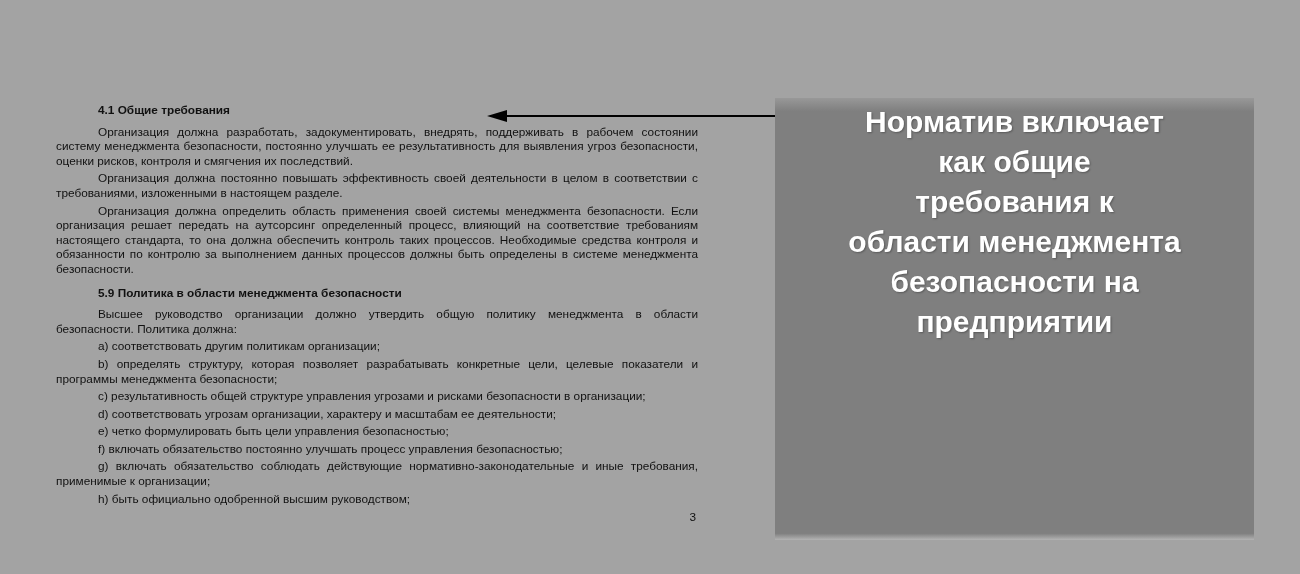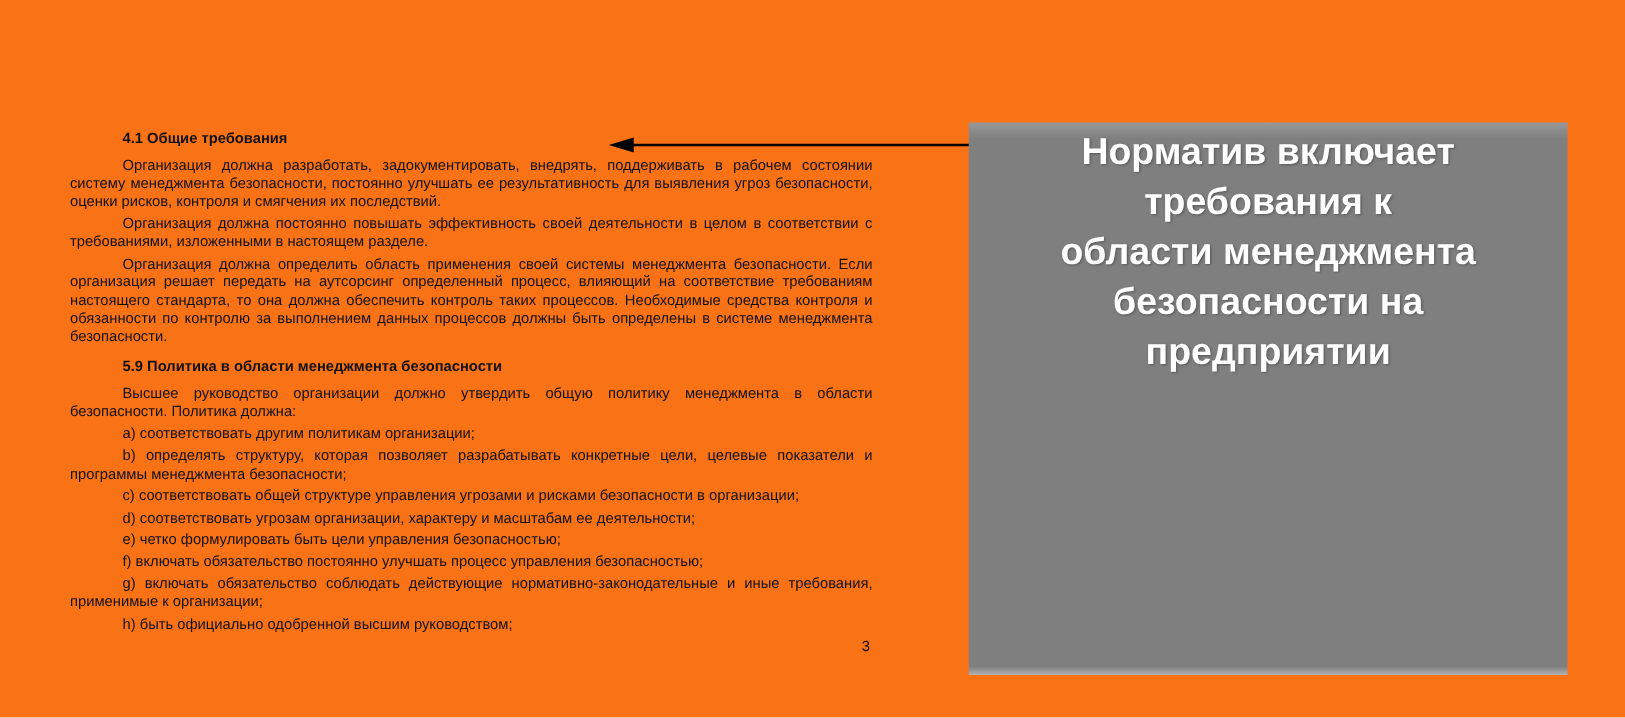--- a/index.html
+++ b/index.html
@@ -1,20 +1,20 @@
 <!DOCTYPE html>
 <html><head>
 <meta charset="utf-8">
 <style>
   html, body { margin: 0; padding: 0; background: #ffffff; }
   .canvas {
     position: relative;
     width: 1300px;
     height: 574px;
-    background: #f97316;
+    background: #a3a3a3;
     font-family: "Liberation Sans", sans-serif;
     overflow: hidden;
   }
 
   
   .doc-page {
     position: absolute;
     left: 56px;
     top: 103px;
     width: 642px;
@@ -77,38 +77,39 @@
   <div class="doc-page">
     <div class="doc-blocks">
         <div class="doc-heading">4.1 Общие требования</div>
         <div class="doc-paragraph">Организация должна разработать, задокументировать, внедрять, поддерживать в рабочем состо­янии систему менеджмента безопасности, постоянно улучшать ее результативность для выявления угроз безопасности, оценки рисков, контроля и смягчения их последствий.</div>
         <div class="doc-paragraph">Организация должна постоянно повышать эффективность своей деятельности в целом в соот­ветствии с требованиями, изложенными в настоящем разделе.</div>
         <div class="doc-paragraph">Организация должна определить область применения своей системы менеджмента безопасно­сти. Если организация решает передать на аутсорсинг определенный процесс, влияющий на соответ­ствие требованиям настоящего стандарта, то она должна обеспечить контроль таких процессов. Не­обходимые средства контроля и обязанности по контролю за выполнением данных процессов должны быть определены в системе менеджмента безопасности.</div>
         <div class="doc-heading">5.9 Политика в области менеджмента безопасности</div>
         <div class="doc-paragraph">Высшее руководство организации должно утвердить общую политику менеджмента в области безопасности. Политика должна:</div>
         <div class="doc-paragraph">a) соответствовать другим политикам организации;</div>
         <div class="doc-paragraph">b) определять структуру, которая позволяет разрабатывать конкретные цели, целевые показатели и программы менеджмента безопасности;</div>
-        <div class="doc-paragraph">c) соответствовать общей структуре управления угрозами и рисками безопасности в организации;</div>
+        <div class="doc-paragraph">c) результативность общей структуре управления угрозами и рисками безопасности в организации;</div>
         <div class="doc-paragraph">d) соответствовать угрозам организации, характеру и масштабам ее деятельности;</div>
         <div class="doc-paragraph">e) четко формулировать быть цели управления безопасностью;</div>
         <div class="doc-paragraph">f) включать обязательство постоянно улучшать процесс управления безопасностью;</div>
         <div class="doc-paragraph">g) включать обязательство соблюдать действующие нормативно-законодательные и иные требо­вания, применимые к организации;</div>
         <div class="doc-paragraph">h) быть официально одобренной высшим руководством;</div>
       </div>
     <div class="page-number">3</div>
   </div>
 
   <svg class="arrow" width="318" height="22" viewBox="0 0 318 22" aria-hidden="true">
     <line x1="20" y1="11" x2="316" y2="11" stroke="#000000"></line>
     <polygon points="1,11 21,5 21,17" fill="#000000"></polygon>
   </svg>
 
   <div class="callout" style="color: rgb(255, 255, 255);">
     <div>
         <div class="callout-line">Норматив включает</div>
+        <div class="callout-line">как общие</div>
         <div class="callout-line">требования к</div>
         <div class="callout-line">области менеджмента</div>
         <div class="callout-line">безопасности на</div>
         <div class="callout-line">предприятии</div>
       </div>
   </div>
 
 </div>
 
 </body></html>

